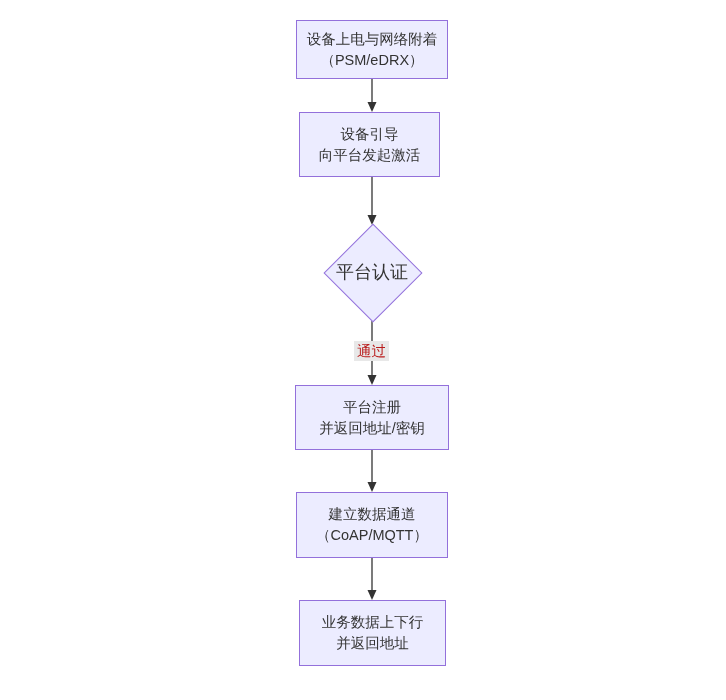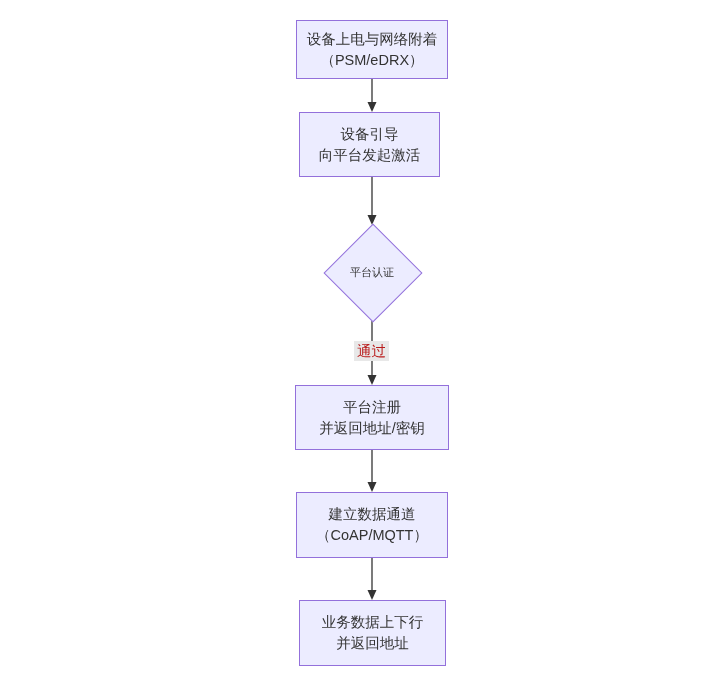--- a/index.html
+++ b/index.html
@@ -55,21 +55,21 @@
   .diamond-label {
     position: absolute;
     left: 0;
     top: 0;
     width: 100%;
     height: 100%;
     display: flex;
     align-items: center;
     justify-content: center;
     color: #333333;
-    font-size: 11px;
+    font-size: 18px;
     z-index: 3;
   }
   .edge-label {
     position: absolute;
     background: #e8e8e8;
     color: #b91c1c;
     font-size: 14.5px;
     line-height: 18px;
     padding: 1px 3px;
     z-index: 4;

